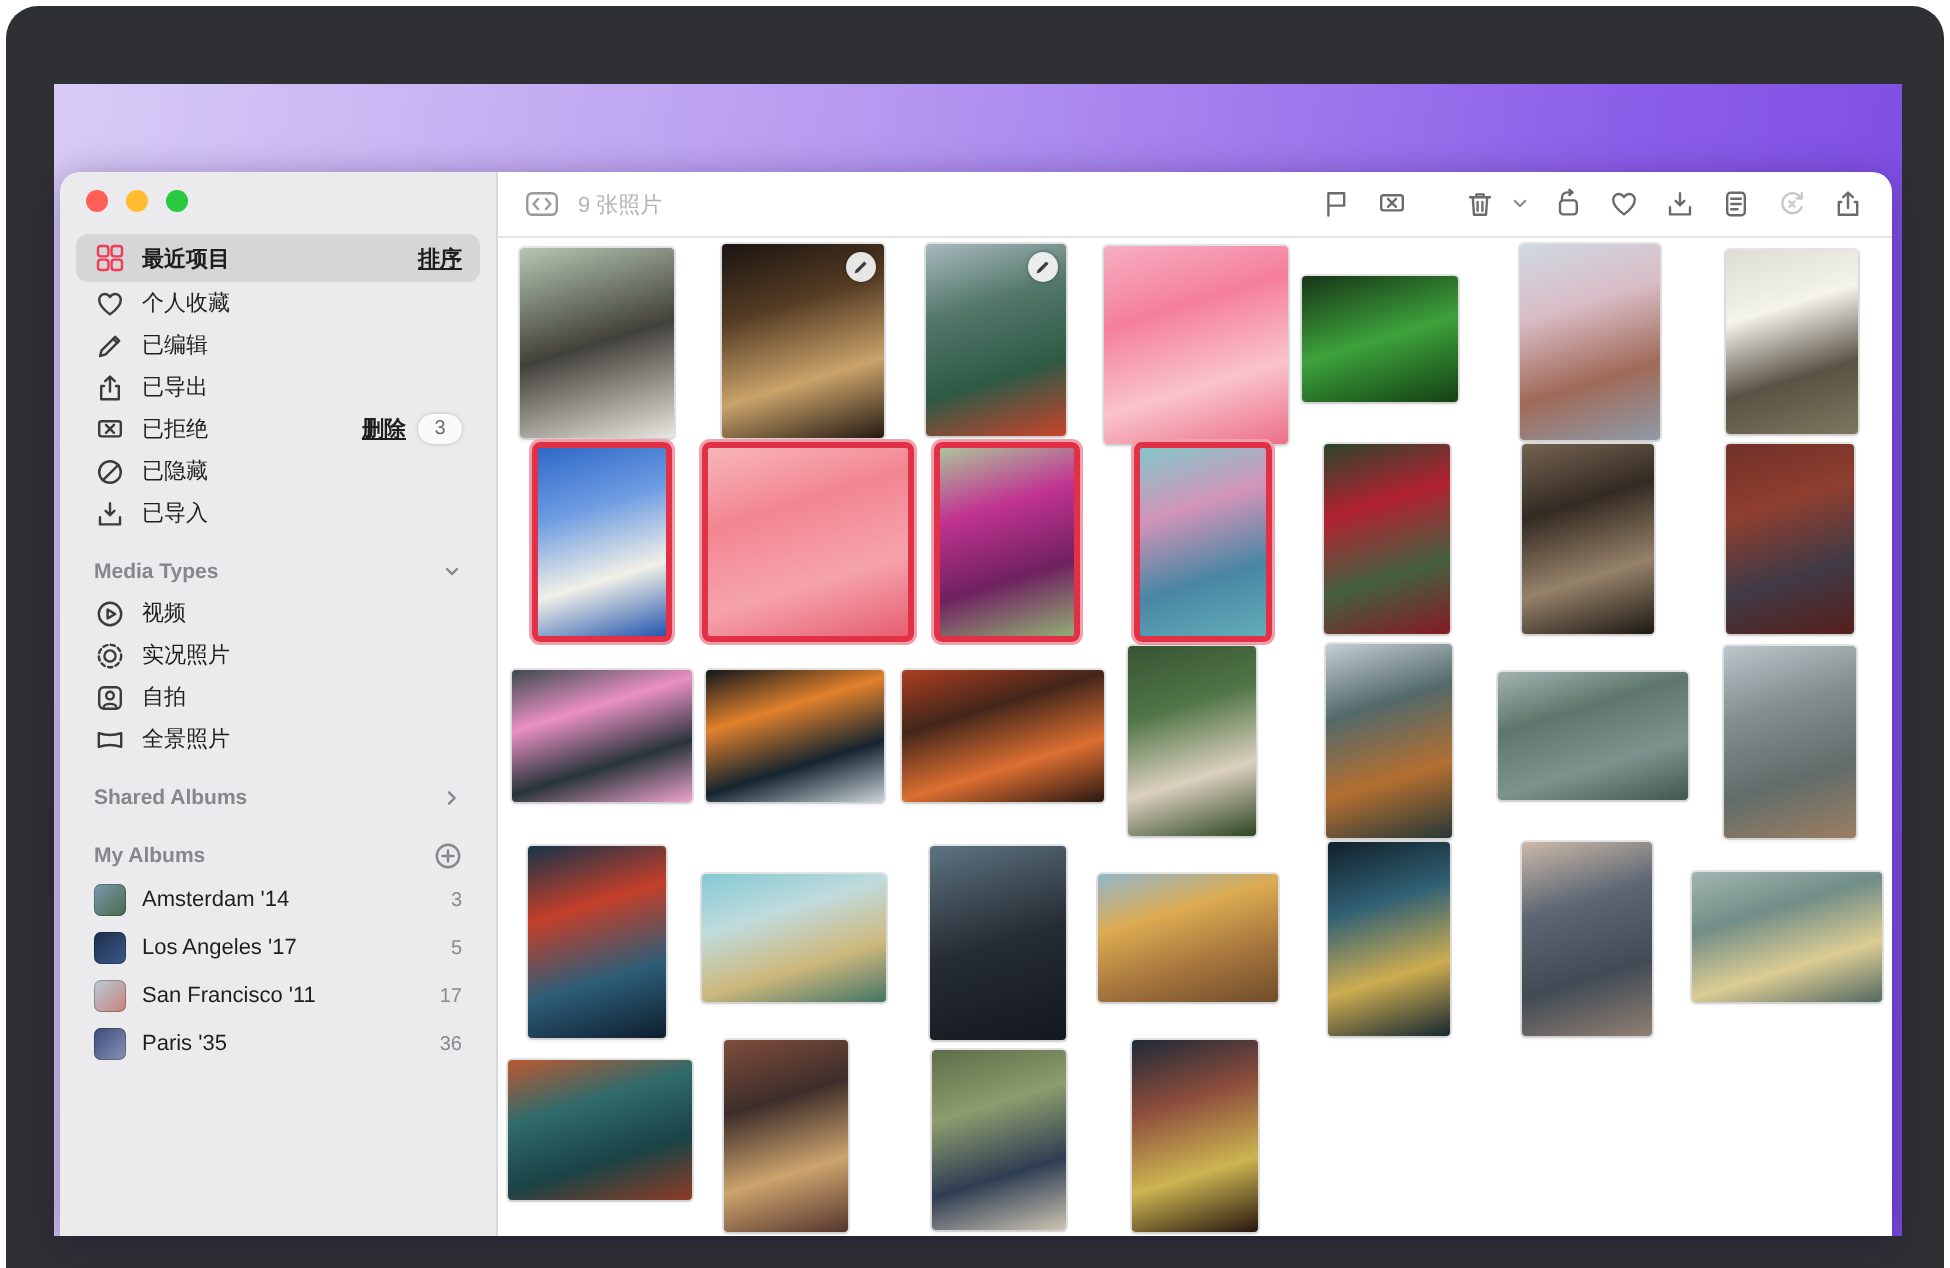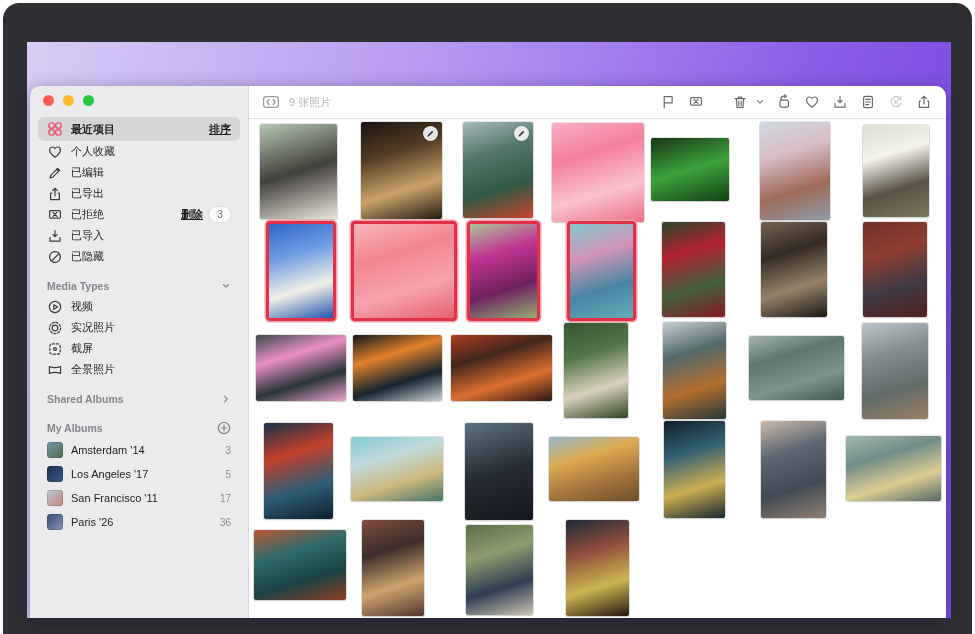--- a/index.html
+++ b/index.html
@@ -113,34 +113,34 @@
                   <path d="M6 5.4l4 4M10 5.4l-4 4"></path>
                 </svg>
               </span>
               <span class="slabel">已拒绝</span>
               <span class="strail">删除</span>
               <span class="sbadge">3</span>
             </div>
             <div class="srow">
               <span class="sicon">
                 <svg width="16" height="16" viewBox="0 0 16 16" fill="none" stroke="currentColor" stroke-width="1.2" stroke-linecap="round" stroke-linejoin="round">
+                  <circle cx="8" cy="8" r="5.4"></circle>
+                  <path d="M4.4 12.2L12.2 4.4"></path>
+                </svg>
+              </span>
+              <span class="slabel">已隐藏</span>
+            </div>
+            <div class="srow">
+              <span class="sicon">
+                <svg width="16" height="16" viewBox="0 0 16 16" fill="none" stroke="currentColor" stroke-width="1.2" stroke-linecap="round" stroke-linejoin="round">
                   <path d="M8 2.6v6M5.8 6.4L8 8.6l2.2-2.2"></path>
                   <path d="M3 9.6v3.6h10V9.6"></path>
                 </svg>
               </span>
               <span class="slabel">已导入</span>
-            </div>
-            <div class="srow">
-              <span class="sicon">
-                <svg width="16" height="16" viewBox="0 0 16 16" fill="none" stroke="currentColor" stroke-width="1.2" stroke-linecap="round" stroke-linejoin="round">
-                  <circle cx="8" cy="8" r="5.4"></circle>
-                  <path d="M4.4 12.2L12.2 4.4"></path>
-                </svg>
-              </span>
-              <span class="slabel">已隐藏</span>
             </div>
           </div>
         <div class="shead">
           <span>Media Types</span>
           <span class="hctrl" id="mt-chev">
               <svg width="10" height="10" viewBox="0 0 10 10" fill="none" stroke="currentColor" stroke-width="1.2" stroke-linecap="round" stroke-linejoin="round">
                 <path d="M2.5 3.5L5 6l2.5-2.5"></path>
               </svg>
             </span>
         </div>
@@ -159,25 +159,26 @@
                 <svg width="16" height="16" viewBox="0 0 16 16" fill="none" stroke="currentColor" stroke-width="1.2" stroke-linecap="round" stroke-linejoin="round">
                   <circle cx="8" cy="8" r="5.6" stroke-dasharray="2.1 1.7"></circle>
                   <circle cx="8" cy="8" r="2.8"></circle>
                 </svg>
               </span>
               <span class="slabel">实况照片</span>
             </div>
             <div class="srow">
               <span class="sicon">
                 <svg width="16" height="16" viewBox="0 0 16 16" fill="none" stroke="currentColor" stroke-width="1.2" stroke-linecap="round" stroke-linejoin="round">
-                  <rect x="2.8" y="2.8" width="10.4" height="10.4" rx="2.6" stroke-dasharray="2.2 1.9"></rect>
-                  <circle cx="8" cy="8" r="1.4"></circle>
-                </svg>
-              </span>
-              <span class="slabel">截屏</span>
+                  <rect x="2.6" y="2.6" width="10.8" height="10.8" rx="2.4"></rect>
+                  <circle cx="8" cy="6.8" r="1.9"></circle>
+                  <path d="M4.8 12.6c.6-2.2 5.8-2.2 6.4 0"></path>
+                </svg>
+              </span>
+              <span class="slabel">自拍</span>
             </div>
             <div class="srow">
               <span class="sicon">
                 <svg width="16" height="16" viewBox="0 0 16 16" fill="none" stroke="currentColor" stroke-width="1.2" stroke-linecap="round" stroke-linejoin="round">
                   <path d="M2.4 4.6C6 5.8 10 5.8 13.6 4.6v6.8C10 10.2 6 10.2 2.4 11.4z"></path>
                 </svg>
               </span>
               <span class="slabel">全景照片</span>
             </div>
           </div>
@@ -209,21 +210,21 @@
               <span>Los Angeles '17</span>
               <span class="acount">5</span>
             </div>
             <div class="arow">
               <span class="athumb" style="background: linear-gradient(135deg, rgb(184, 204, 216), rgb(201, 130, 122));"></span>
               <span>San Francisco '11</span>
               <span class="acount">17</span>
             </div>
             <div class="arow">
               <span class="athumb" style="background: linear-gradient(135deg, rgb(58, 74, 122), rgb(138, 147, 184));"></span>
-              <span>Paris '26</span>
+              <span>Paris '35</span>
               <span class="acount">36</span>
             </div>
           </div>
       </div>
     </div>
 
     <div class="content">
       <div class="toolbar">
         <span class="tbleft" id="tb-left">
             <svg width="18" height="16" viewBox="0 0 18 16" fill="none" stroke="currentColor" stroke-width="1.2" stroke-linecap="round" stroke-linejoin="round">

